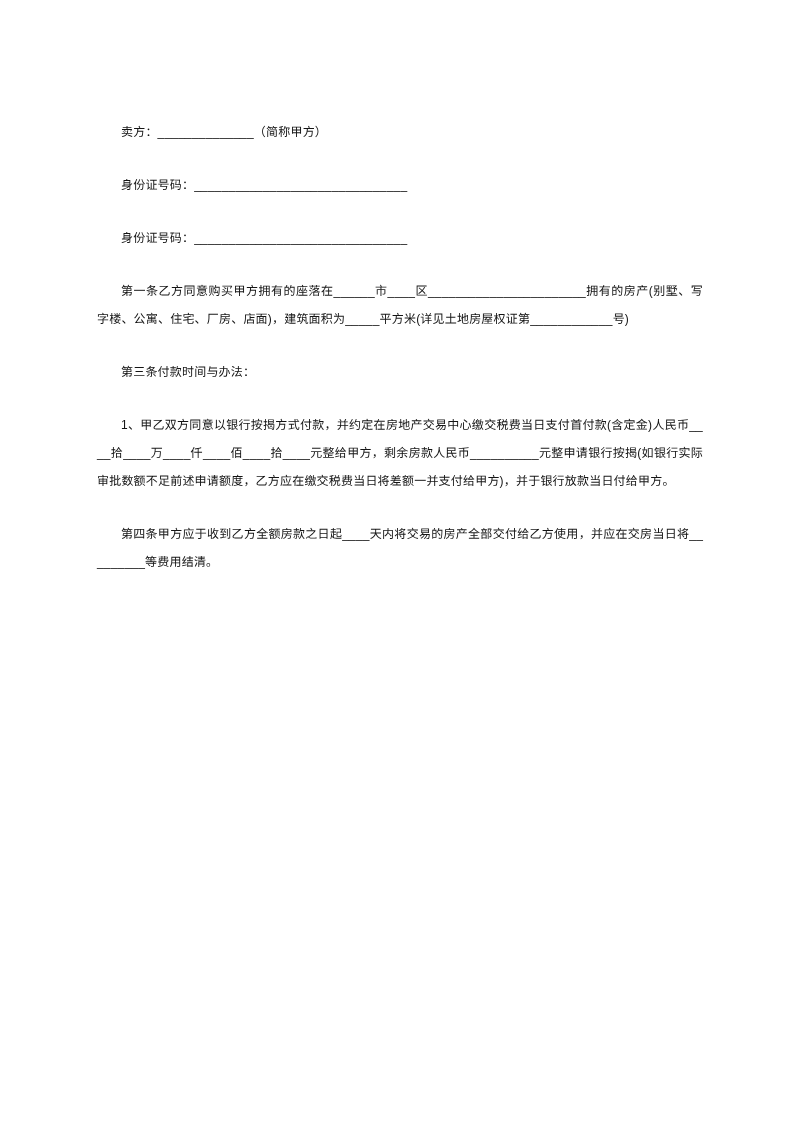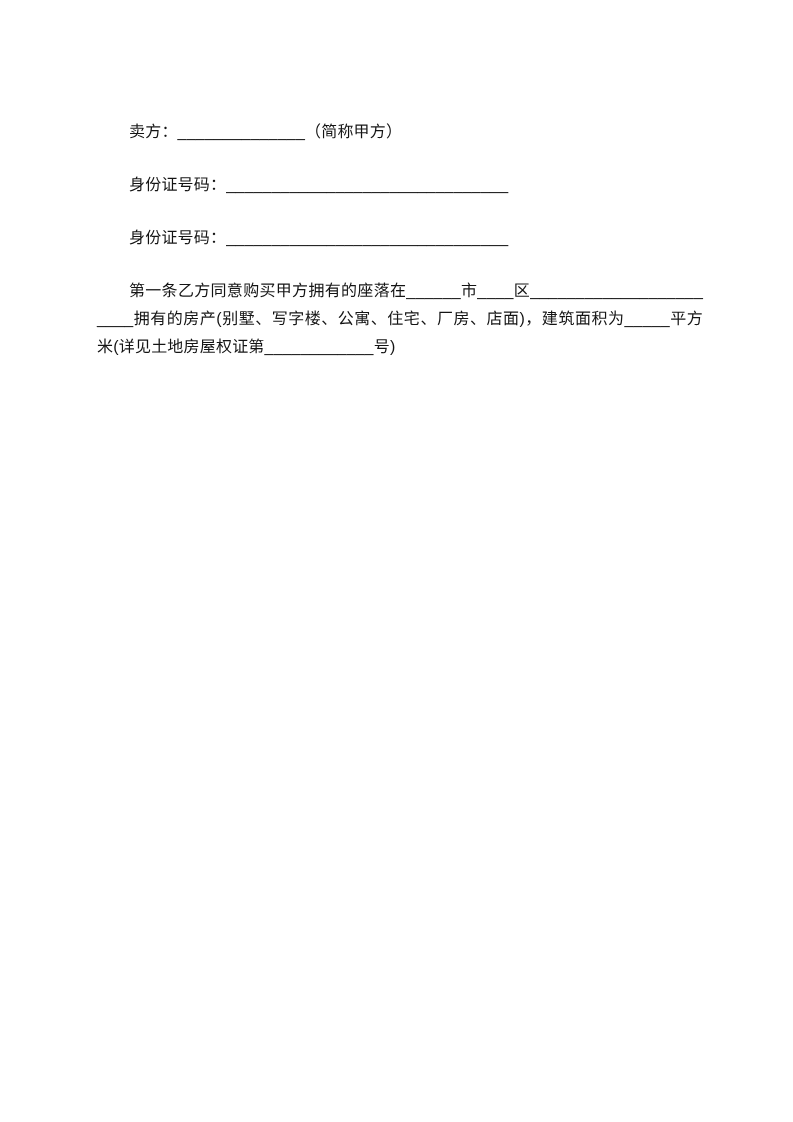--- a/index.html
+++ b/index.html
@@ -17,33 +17,36 @@
     padding: 118px 90px 0 97px;
     overflow: hidden;
   }
   .doc {
     width: 100%;
   }
   .doc p {
     margin: 0 0 25px 0;
     padding: 0;
     font-family: "Liberation Sans", "DejaVu Sans", sans-serif;
-    font-size: 16px;
+    font-size: 12px;
     line-height: 28px;
     color: #141414;
     text-align: justify;
     text-indent: 2em;
     word-break: break-all;
     overflow-wrap: anywhere;
     letter-spacing: 0.2px;
   }
 </style>
 </head>
 <body>
 
 <div class="page">
   <div class="doc">
     <p>卖方：______________（简称甲方）</p>
     <p>身份证号码：_______________________________</p>
     <p>身份证号码：_______________________________</p>
     <p>第一条乙方同意购买甲方拥有的座落在______市____区_______________________拥有的房产(别墅、写字楼、公寓、住宅、厂房、店面)，建筑面积为_____平方米(详见土地房屋权证第____________号)</p>
+    <p>第三条付款时间与办法：</p>
+    <p>1、甲乙双方同意以银行按揭方式付款，并约定在房地产交易中心缴交税费当日支付首付款(含定金)人民币____拾____万____仟____佰____拾____元整给甲方，剩余房款人民币__________元整申请银行按揭(如银行实际审批数额不足前述申请额度，乙方应在缴交税费当日将差额一并支付给甲方)，并于银行放款当日付给甲方。</p>
+    <p>第四条甲方应于收到乙方全额房款之日起____天内将交易的房产全部交付给乙方使用，并应在交房当日将_________等费用结清。</p>
   </div>
 </div>
 
 </body></html>

